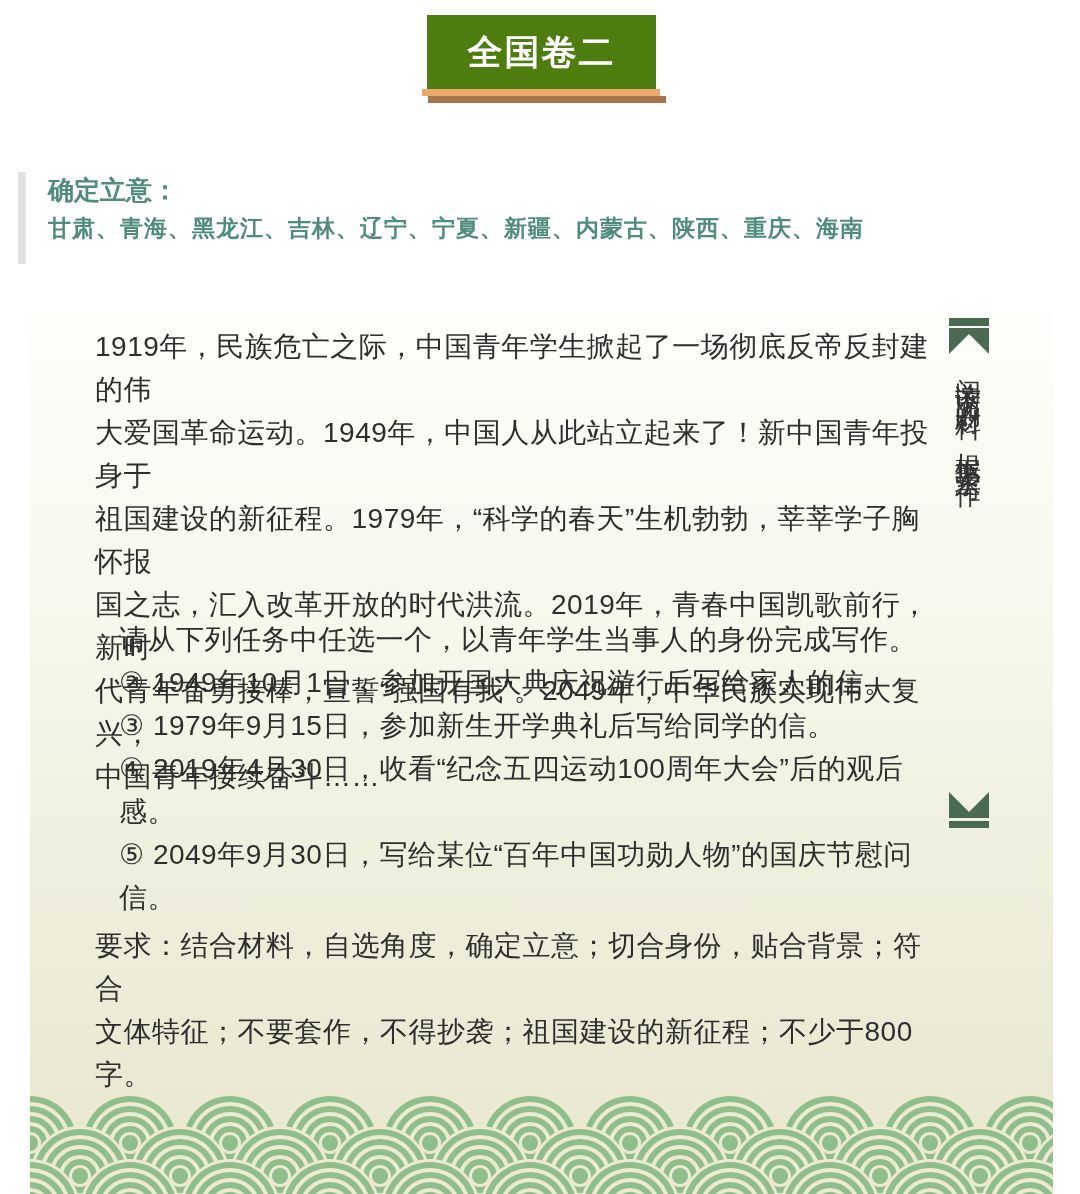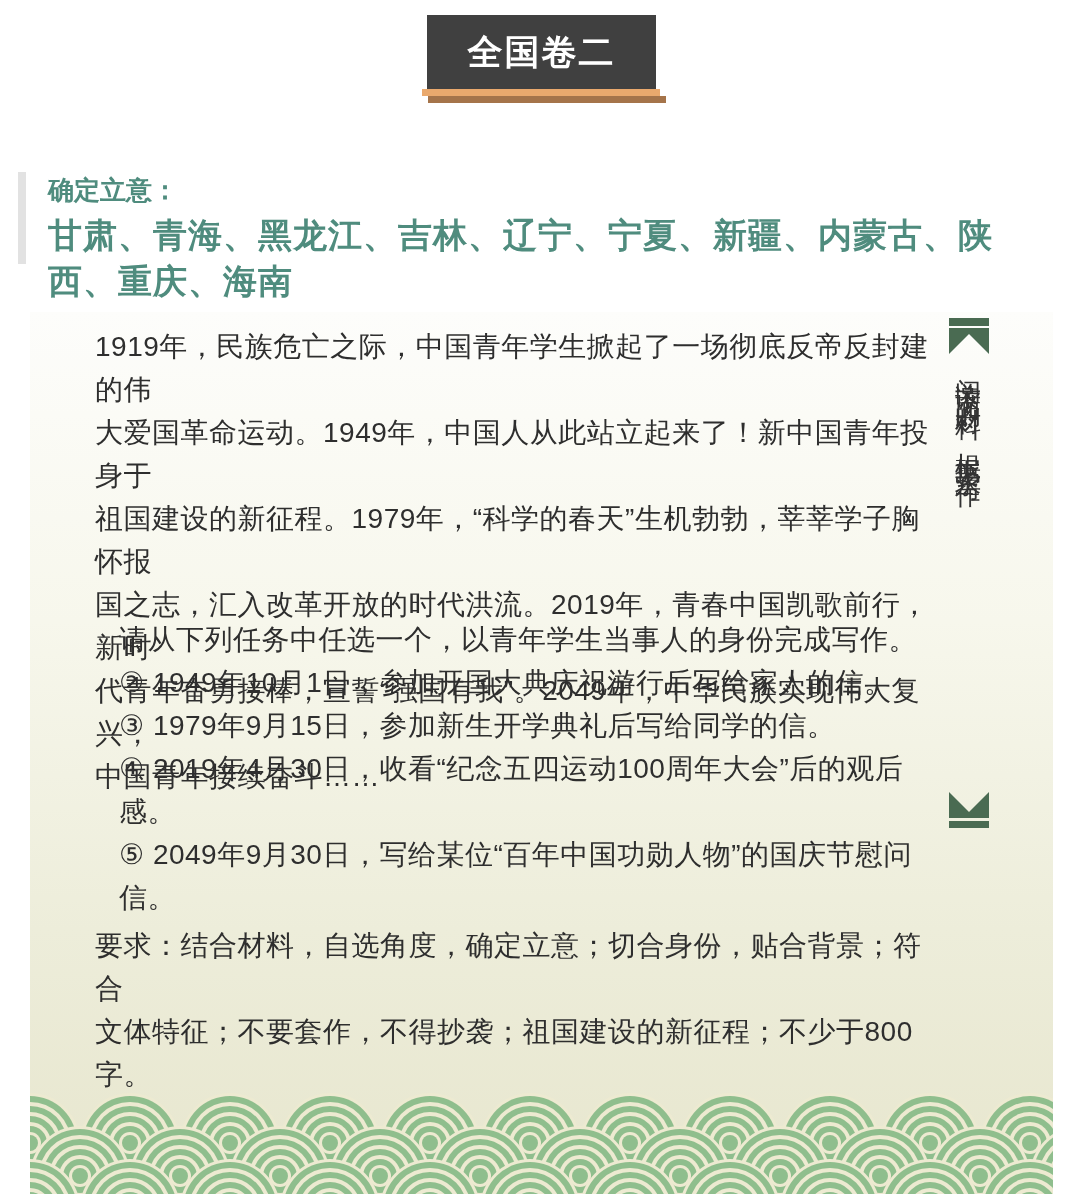--- a/index.html
+++ b/index.html
@@ -8,21 +8,21 @@
     width: 1080px; height: 1194px;
     position: relative;
     font-family: "Liberation Sans", "DejaVu Sans", sans-serif;
     overflow: hidden;
   }
 
   
   .badge {
     position: absolute; left: 427px; top: 15px;
     width: 229px; height: 74px;
-    background: #404040;
+    background: #4d7c0f;
     color: #ffffff;
     font-size: 35px; font-weight: bold;
     display: flex; align-items: center; justify-content: center;
     letter-spacing: 2px;
   }
   .underline-tan {
     position: absolute; left: 422px; top: 89px;
     width: 238px; height: 7px; background: #eaa96d;
   }
   .underline-brown {
@@ -35,21 +35,21 @@
     position: absolute; left: 18px; top: 172px;
     width: 8px; height: 92px; background: #e2e2e2;
   }
   .regions-label {
     position: absolute; left: 48px; top: 173px;
     font-size: 26px; font-weight: bold; color: #4f8c7e;
   }
   .regions-list {
     position: absolute; left: 48px; top: 213px;
     width: 960px;
-    font-size: 34px; font-weight: bold; color: #4f8c7e;
+    font-size: 23px; font-weight: bold; color: #4f8c7e;
     letter-spacing: 1px;
   }
 
   
   .card {
     position: absolute; left: 30px; top: 312px;
     width: 1023px; height: 882px;
     background: linear-gradient(180deg, #fdfdfb 0%, #f7f7ec 35%, #ededda 70%, #e7e6ce 100%);
     overflow: hidden;
   }

